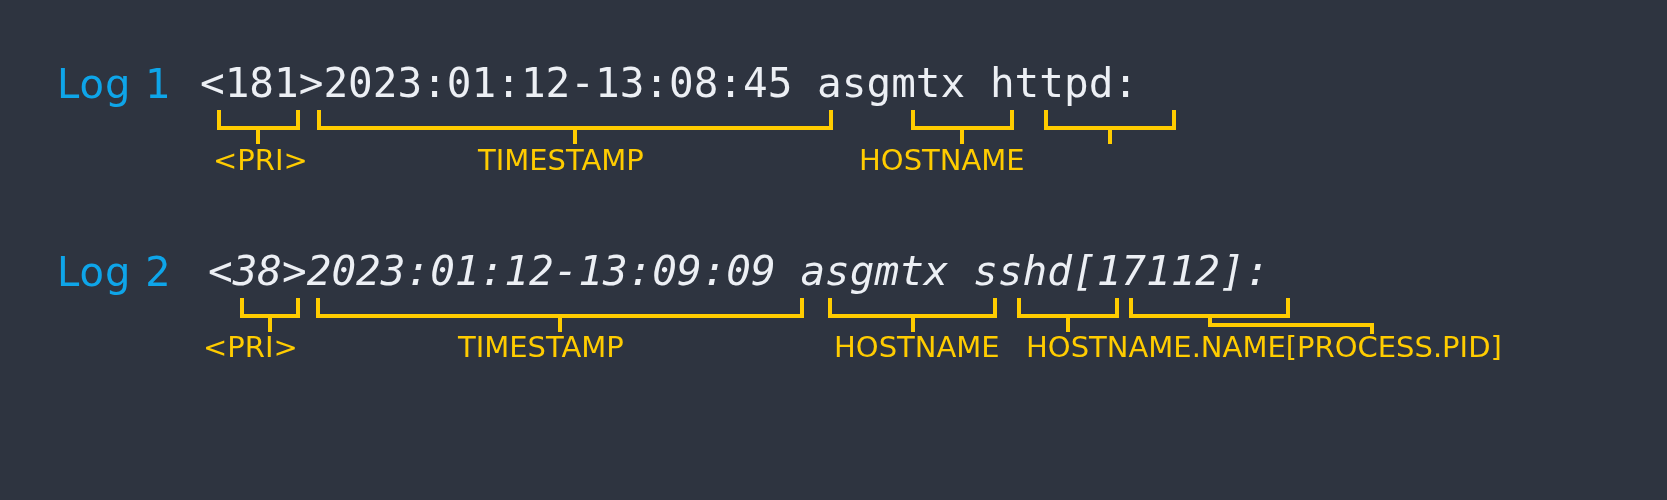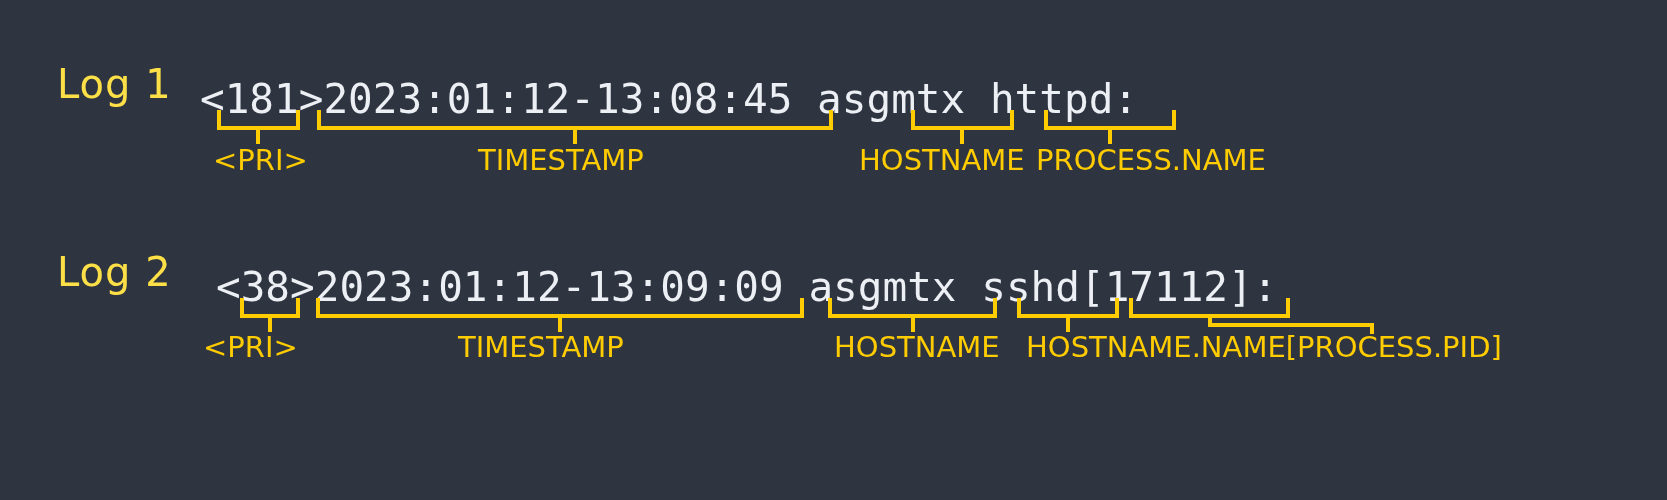--- a/index.html
+++ b/index.html
@@ -15,34 +15,33 @@
     background: #2e3440;
     overflow: hidden;
     font-family: "DejaVu Sans Mono", "Liberation Mono", monospace;
   }
 
   
   .log-label {
     position: absolute;
     font-family: "DejaVu Sans", "Liberation Sans", sans-serif;
     font-size: 40px;
-    color: #fde047;
+    color: #0ea5e9;
     letter-spacing: 1px;
     white-space: pre;
     line-height: 1;
   }
   .log-line {
     position: absolute;
     font-family: "DejaVu Sans Mono", "Liberation Mono", monospace;
     font-size: 41px;
     color: #eceff4;
     white-space: pre;
     line-height: 1;
     letter-spacing: 0px;
-    margin-top: 16px;
   }
   .ann-label {
     position: absolute;
     font-family: "DejaVu Sans", "Liberation Sans", sans-serif;
     font-size: 29px;
     color: #ffcc00;
     white-space: pre;
     line-height: 1;
     letter-spacing: 0px;
     text-align: center;
@@ -77,26 +76,25 @@
   <div class="log-label" style="left:57px; top:64px;">Log 1</div>
 
   <div class="log-line" style="left:200px; top:63px;">&lt;181&gt;2023:01:12-13:08:45 asgmtx httpd:</div>
 
   <div class="ann-label" style="left:213px; top:146px;">&lt;PRI&gt;</div>
 
   <div class="ann-label" style="left:478px; top:146px;">TIMESTAMP</div>
 
   <div class="ann-label" style="left:859px; top:146px;">HOSTNAME</div>
 
-  <div class="ann-label" style="left:1036px; top:146px;">PROCESS.NAME</div>
 
 
   <div class="log-label" style="left:57px; top:252px;">Log 2</div>
 
-  <div class="log-line" style="left:216px; top:251px;">&lt;38&gt;2023:01:12-13:09:09 asgmtx sshd[17112]:</div>
+  <div class="log-line" style="left:208px; top:251px;font-style:italic;">&lt;38&gt;2023:01:12-13:09:09 asgmtx sshd[17112]:</div>
 
   <div class="ann-label" style="left:203px; top:333px;">&lt;PRI&gt;</div>
 
   <div class="ann-label" style="left:458px; top:333px;">TIMESTAMP</div>
 
   <div class="ann-label" style="left:834px; top:333px;">HOSTNAME</div>
 
   <div class="ann-label" style="left:1026px; top:333px;">HOSTNAME.NAME[PROCESS.PID]</div>
 
   <svg id="brackets" viewBox="0 0 1667 500">

